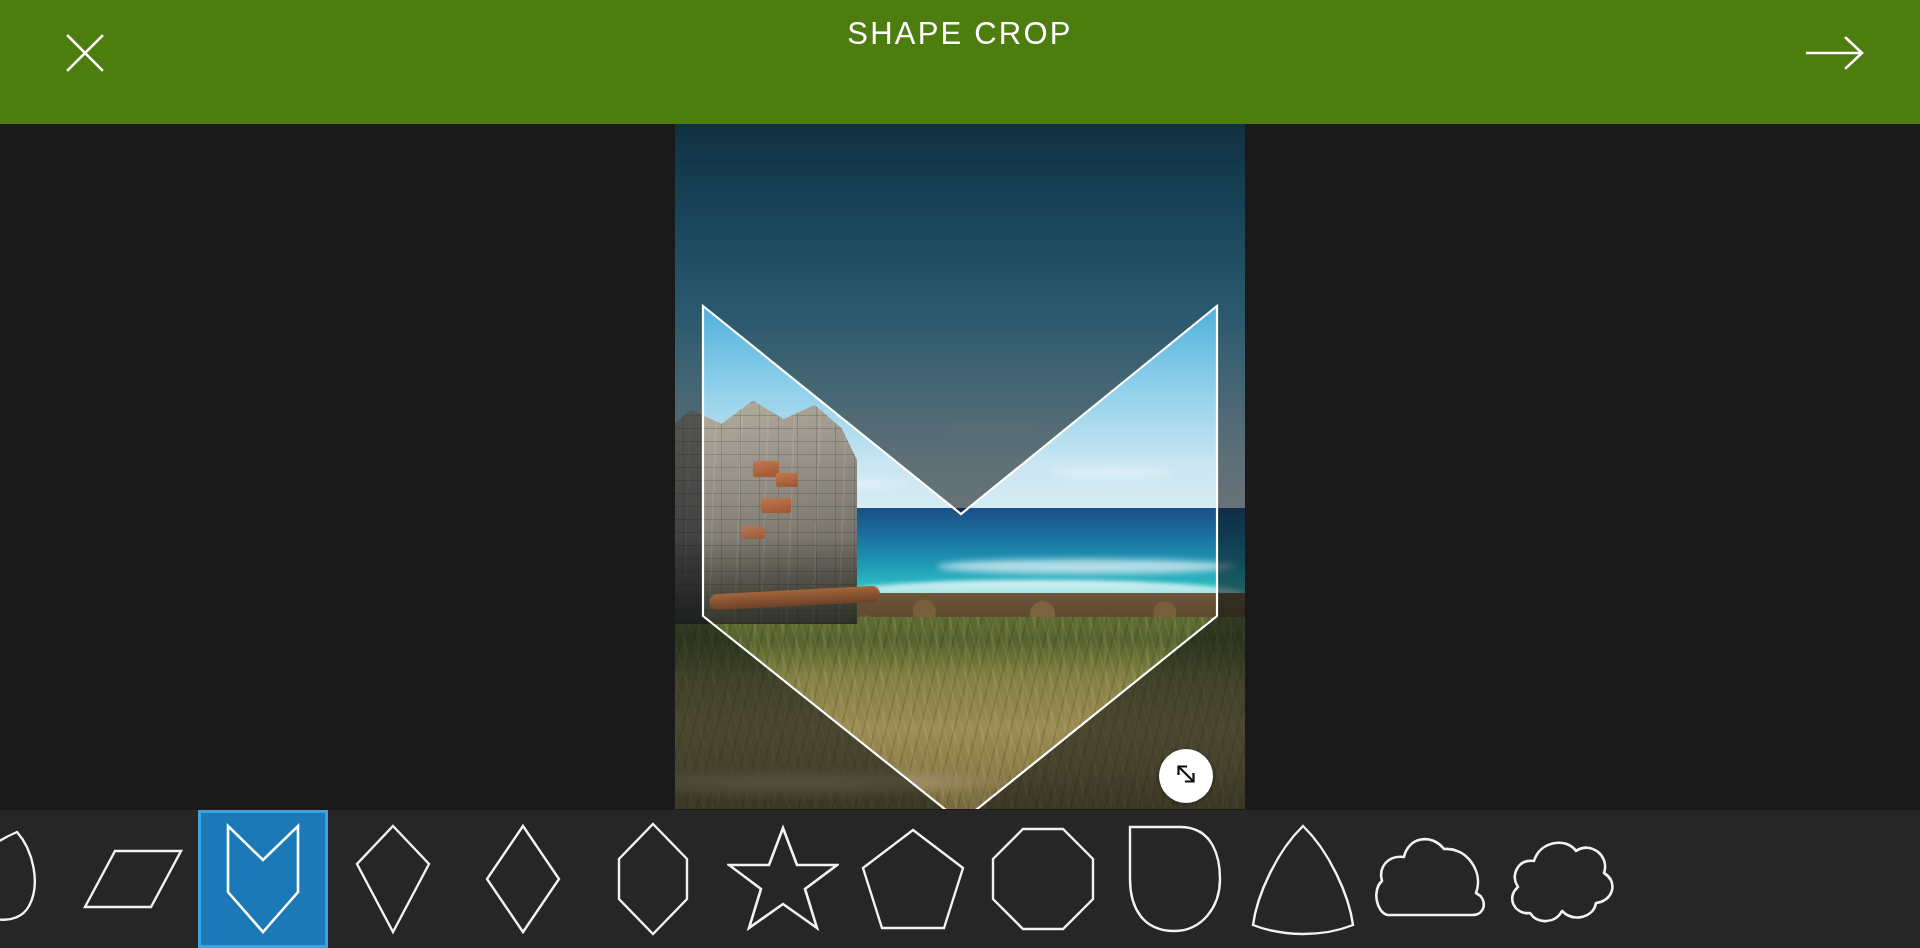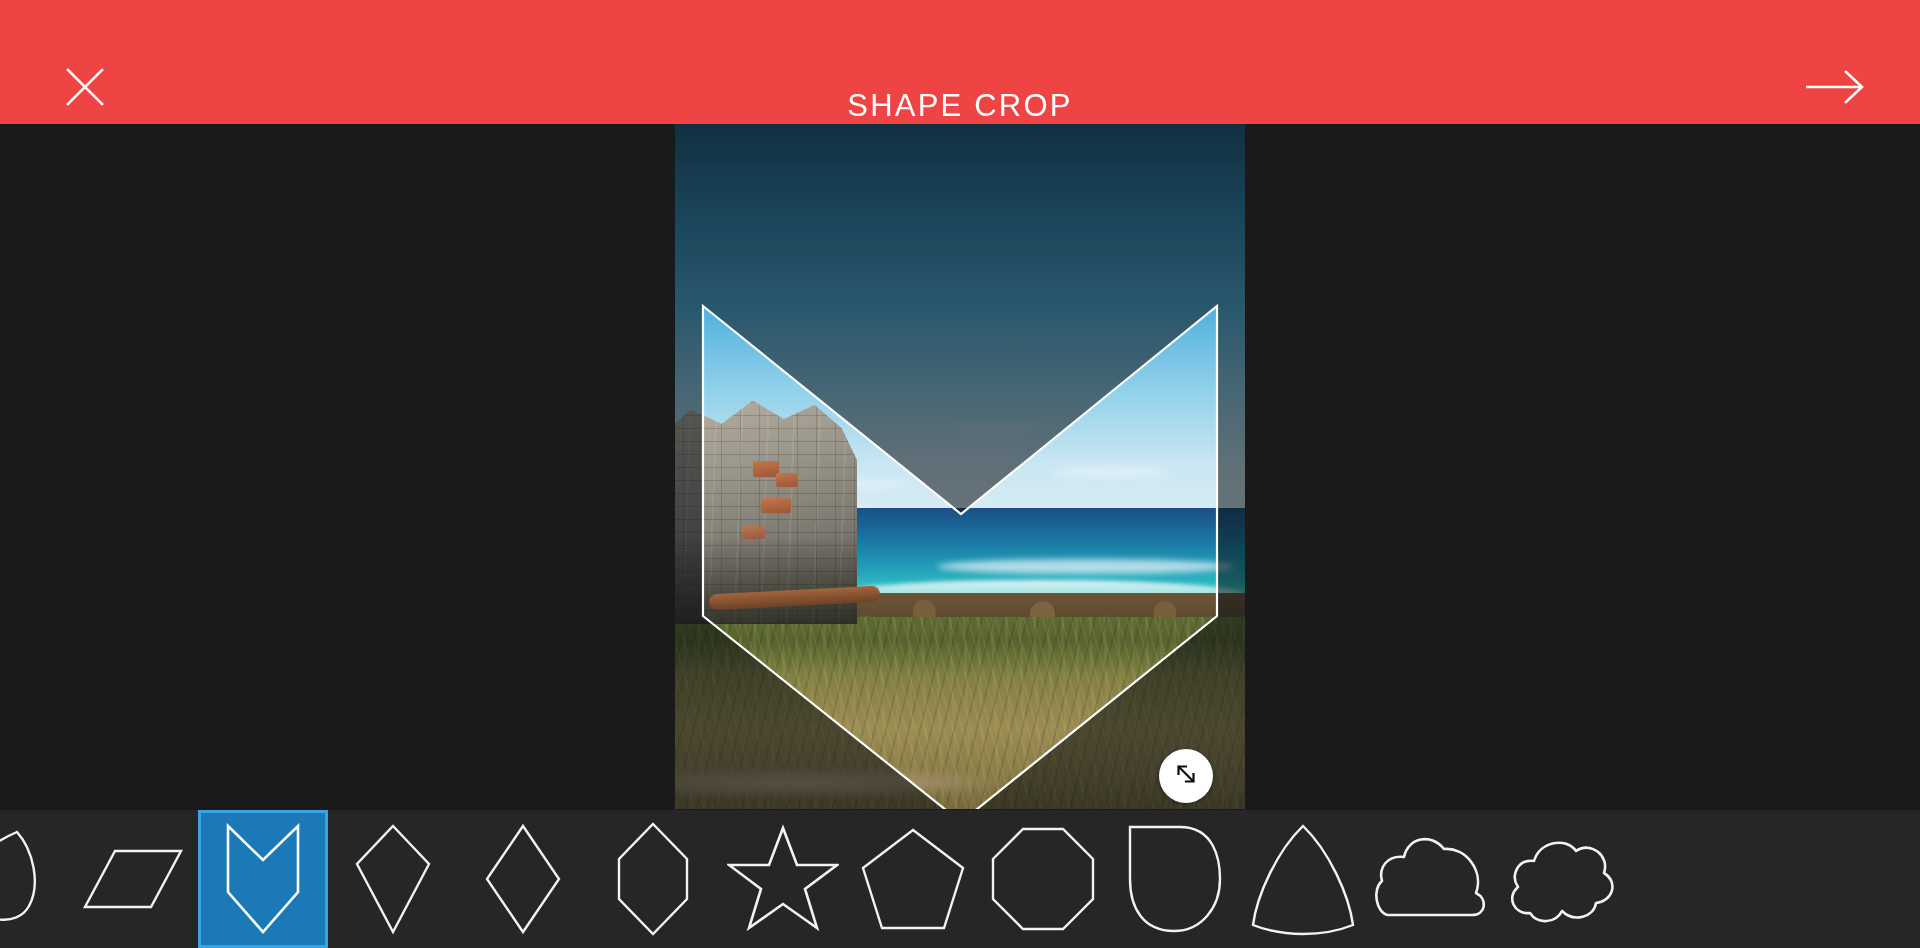--- a/index.html
+++ b/index.html
@@ -20,25 +20,25 @@
     background: #1a1a1a;
     display: flex;
     flex-direction: column;
   }
 
   
   .header {
     position: relative;
     height: 124px;
     min-height: 124px;
-    background: #ef4444;
-    display: flex;
-    align-items: flex-end;
+    background: #4d7c0f;
+    display: flex;
+    align-items: flex-start;
     justify-content: space-between;
-    padding: 0 48px;
+    padding: 16px 48px;
   }
 
   .header-title {
     position: absolute;
     left: 0; right: 0;
     text-align: center;
     color: #ffffff;
     font-size: 31px;
     letter-spacing: 2.2px;
     font-weight: 400;

